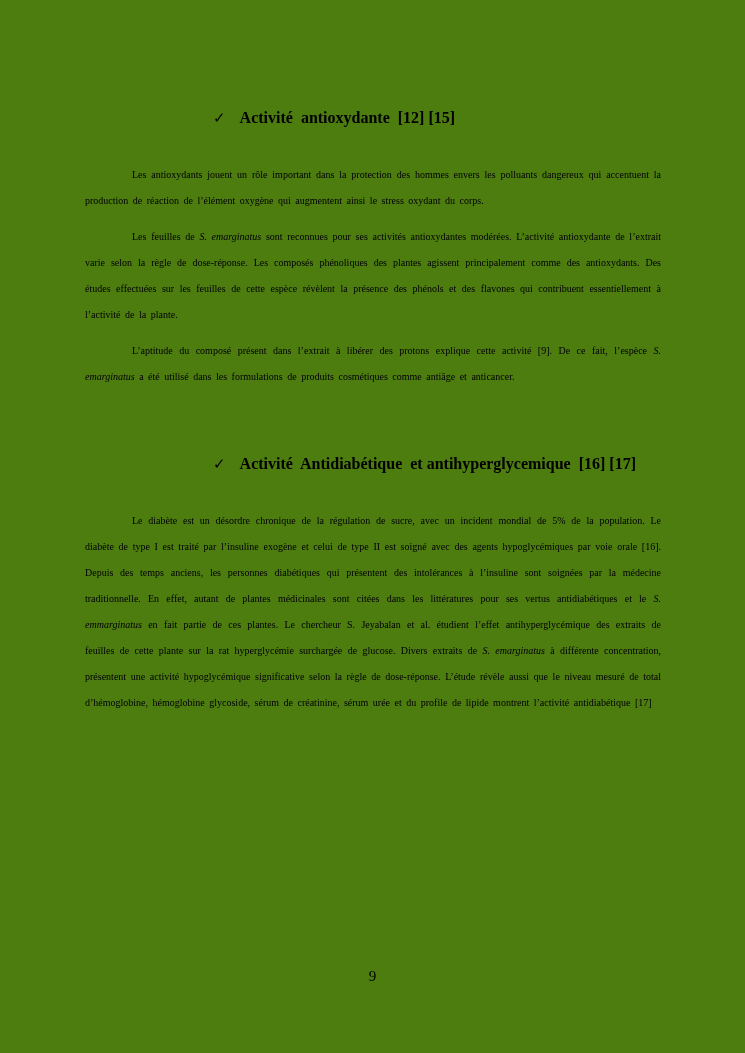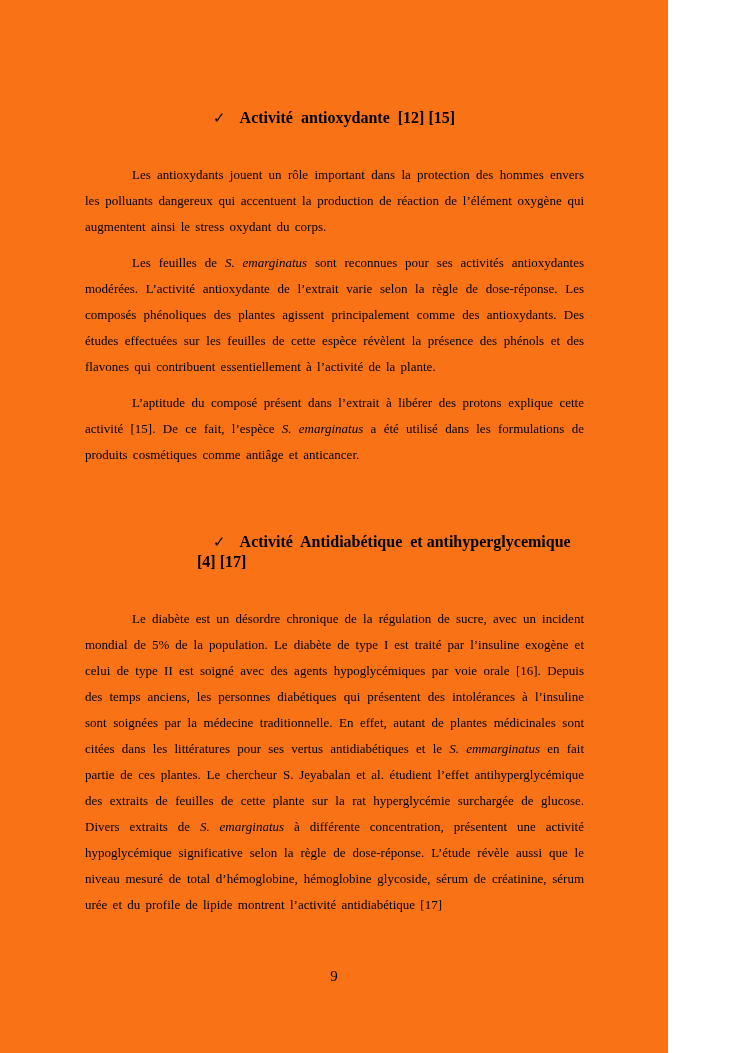--- a/index.html
+++ b/index.html
@@ -1,21 +1,21 @@
 <!DOCTYPE html>
 <html><head>
 <meta charset="utf-8">
 <style>
   * { margin: 0; padding: 0; box-sizing: border-box; }
   html, body { background: #ffffff; }
   .page {
     position: relative;
-    width: 668px;
+    width: 745px;
     height: 1053px;
-    background: #f97316;
+    background: #4d7c0f;
     color: #000000;
     font-family: "Liberation Serif", "DejaVu Serif", serif;
     padding: 88px 84px 16px 85px;
     overflow: hidden;
   }
   .heading {
     font-size: 16px;
     line-height: 20px;
     font-weight: bold;
     margin-left: 112px;
@@ -23,21 +23,21 @@
     white-space: pre-wrap;
   }
   .heading .check {
     display: inline-block;
     font-weight: normal;
     margin-right: 14px;
     font-size: 15px;
   }
   .heading-2 { margin-top: 44px; }
   p.body-par {
-    font-size: 13px;
+    font-size: 10px;
     line-height: 26px;
     text-align: justify;
     text-indent: 47px;
     word-spacing: 2px;
     margin-bottom: 10px;
     font-family: Liberation Serif, serif;
   }
   .page-number {
     position: absolute;
     top: 968px;
@@ -54,23 +54,23 @@
 
   <div class="heading">
     <span class="check">✓</span><span>Activité  antioxydante  [12] [15]</span>
   </div>
 
   <p class="body-par"><span>Les antioxydants jouent un rôle important dans la protection des hommes envers les polluants dangereux qui accentuent la production de réaction de l’élément oxygène qui augmentent ainsi le stress oxydant du corps.</span></p>
 
 
   <p class="body-par"><span>Les feuilles de </span><span style="font-style: italic;">S. emarginatus</span><span> sont reconnues pour ses activités antioxydantes modérées. L’activité antioxydante de l’extrait varie selon la règle de dose-réponse. Les composés phénoliques des plantes agissent principalement comme des antioxydants. Des études effectuées sur les feuilles de cette espèce révèlent la présence des phénols et des flavones qui contribuent essentiellement  à l’activité  de la plante.</span></p>
 
-  <p class="body-par"><span>L’aptitude du composé présent dans l’extrait à libérer des protons explique cette activité [15]. De ce fait, l’espèce </span><span style="font-style: italic;">S. emarginatus</span><span> a été utilisé dans les formulations de produits cosmétiques comme antiâge et anticancer.</span></p>
+  <p class="body-par"><span>L’aptitude du composé présent dans l’extrait à libérer des protons explique cette activité [9]. De ce fait, l’espèce </span><span style="font-style: italic;">S. emarginatus</span><span> a été utilisé dans les formulations de produits cosmétiques comme antiâge et anticancer.</span></p>
 
   <div class="heading heading-2">
-    <span class="check">✓</span><span>Activité  Antidiabétique  et antihyperglycemique  [4] [17]</span>
+    <span class="check">✓</span><span>Activité  Antidiabétique  et antihyperglycemique  [16] [17]</span>
   </div>
 
   <p class="body-par"><span>Le diabète est un désordre chronique de la régulation de sucre, avec un incident mondial de 5% de la population. Le diabète de type I est traité par l’insuline exogène et celui de type II est soigné avec des agents hypoglycémiques par voie orale [16]. Depuis des temps anciens, les personnes diabétiques qui présentent des intolérances à l’insuline sont soignées par la médecine traditionnelle. En effet, autant de plantes médicinales sont citées dans les littératures pour ses vertus antidiabétiques et le </span><span style="font-style: italic;">S. emmarginatus</span><span> en fait partie de ces plantes. Le chercheur S. Jeyabalan et al. étudient l’effet antihyperglycémique des extraits de feuilles de cette plante sur la rat hyperglycémie surchargée de glucose. Divers extraits de </span><span style="font-style: italic;">S. emarginatus</span><span> à différente concentration, présentent une activité hypoglycémique significative selon la règle de dose-réponse. L’étude révèle aussi que le niveau mesuré de total d’hémoglobine, hémoglobine glycoside, sérum de créatinine, sérum urée et du profile de lipide montrent l’activité antidiabétique  [17]</span></p>
 
   <div class="page-number">9</div>
 
 </div>
 
 </body></html>

